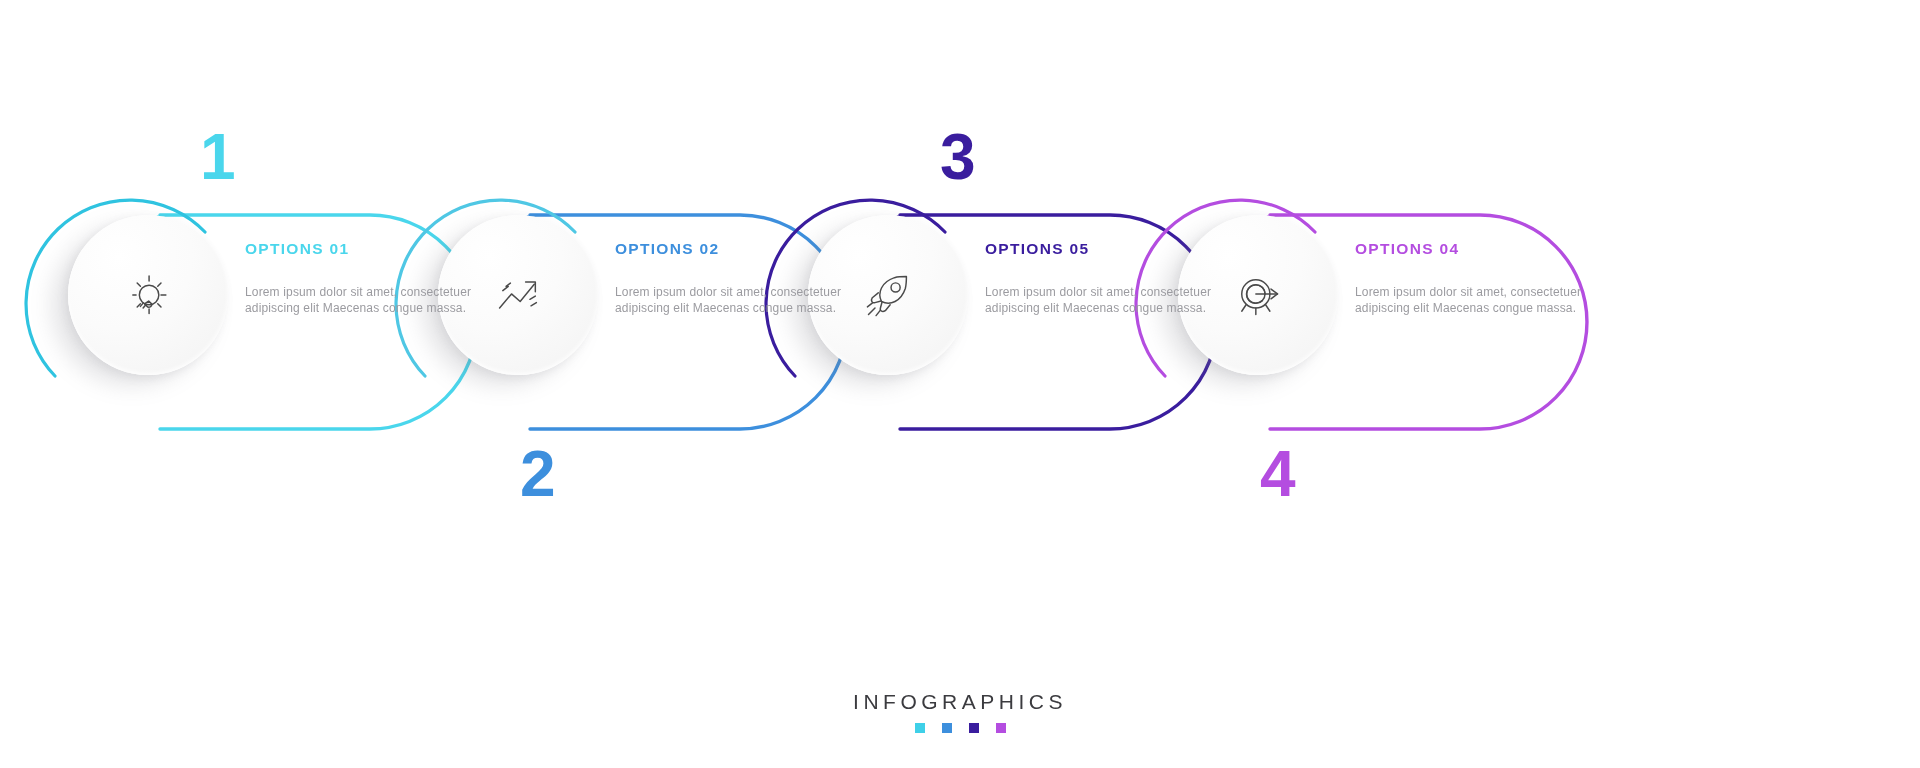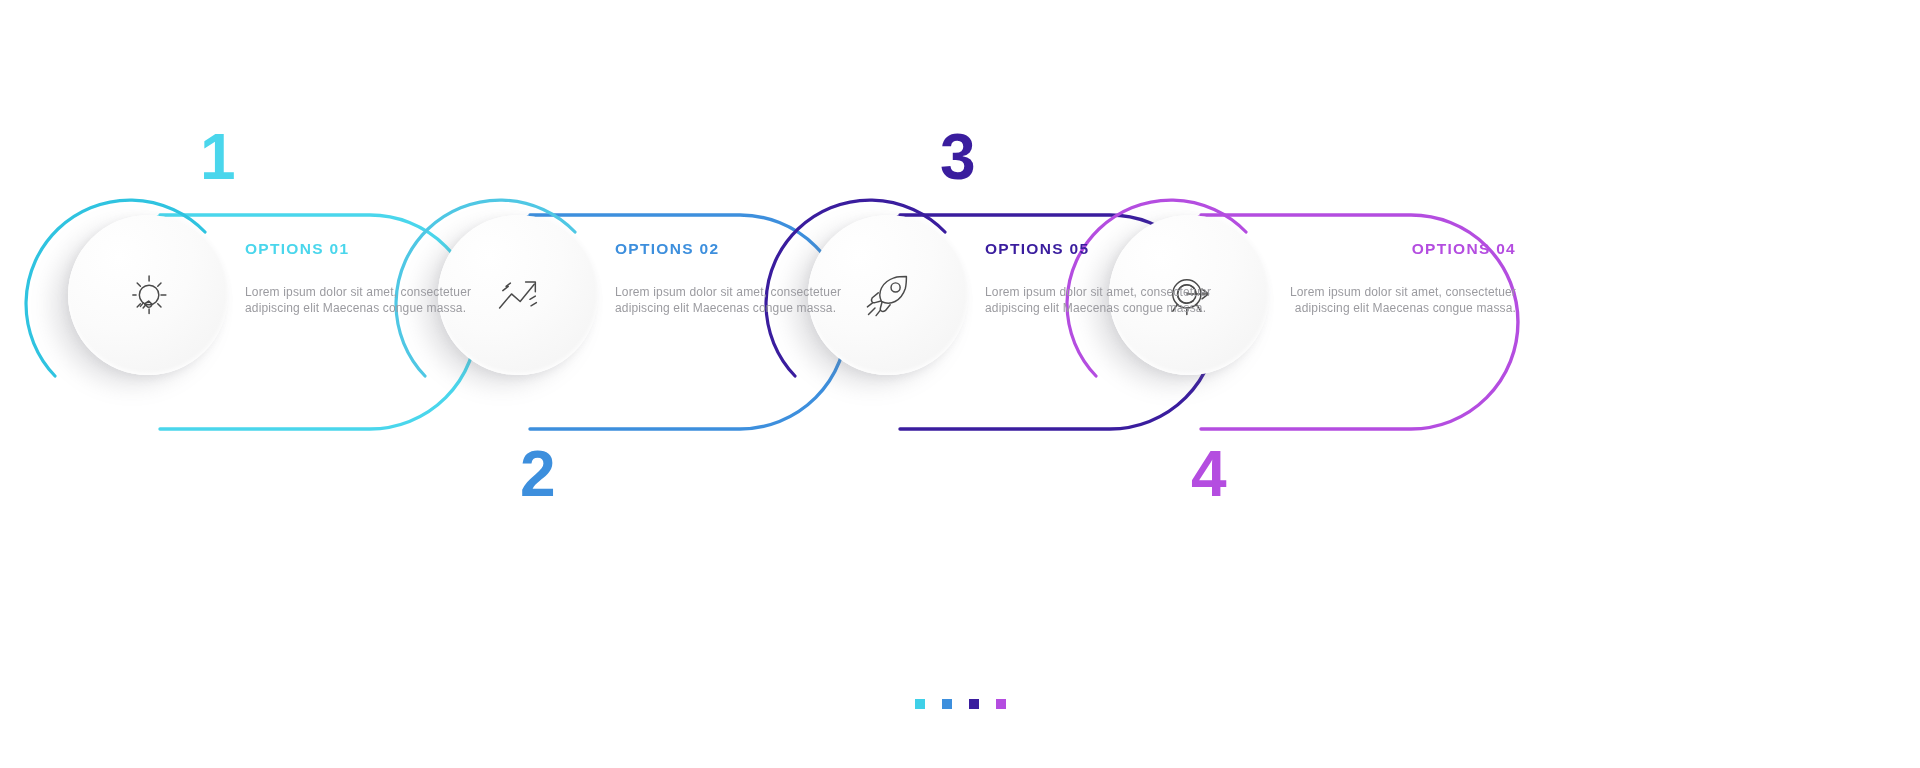--- a/index.html
+++ b/index.html
@@ -205,21 +205,21 @@
       <path d="M18.5 30.5 L17 36 C16.2 39 19 40 21.5 38.5 L26 33" stroke-linecap="round" stroke-linejoin="round"></path>
       <path d="M6 42 L12 36 M5 35 L10 31 M13 43 L17 38" stroke-linecap="round" stroke-linejoin="round"></path>
     </svg>
         </div>
         <div class="card-text">
           <div class="opt-title" style="color:#3a1d9e">OPTIONS 05</div>
           <div class="opt-desc">Lorem ipsum dolor sit amet, consectetuer adipiscing elit Maecenas congue massa.</div>
         </div>
         <div class="card-number num-top" style="color:#3a1d9e">3</div>
       </div>
-      <div class="card" style="left: 1081px; text-align: right;">
+      <div class="card" style="left: 1150px;">
   <svg class="card-svg" viewBox="0 0 470 330">
     <path d="M 120 45 L 330 45 A 107 107 0 0 1 330 259 L 120 259" fill="none" stroke="#b44de0" stroke-width="3.4" stroke-linecap="round"></path>
     <path d="M 118 47 L 118 47" fill="none" stroke="#b44de0" stroke-width="3.4" stroke-linecap="round"></path>
     <path d="M 15 206 A 100 100 0 1 1 165 62" fill="none" stroke="#b44de0" stroke-width="3.2" stroke-linecap="round"></path>
   </svg>
         <div class="icon-disc">
           <svg viewBox="0 0 48 48">
       <circle cx="22" cy="23" r="13"></circle>
       <circle cx="22" cy="23" r="8.5"></circle>
       <path d="M30.5 23 A8.5 8.5 0 1 0 28 29.2" stroke-linecap="round" stroke-linejoin="round"></path>
@@ -230,20 +230,21 @@
         </div>
         <div class="card-text">
           <div class="opt-title" style="color:#b44de0">OPTIONS 04</div>
           <div class="opt-desc">Lorem ipsum dolor sit amet, consectetuer adipiscing elit Maecenas congue massa.</div>
         </div>
         <div class="card-number num-bottom" style="color:#b44de0">4</div>
       </div>
     </div>
 
   <div class="footer">
+    <div class="footer-title">INFOGRAPHICS</div>
     <div class="footer-dots" id="footer-dots">
         <span style="background: rgb(63, 208, 232);"></span>
         <span style="background: rgb(61, 143, 221);"></span>
         <span style="background: rgb(58, 29, 158);"></span>
         <span style="background: rgb(180, 77, 224);"></span>
       </div>
   </div>
 
 </div>
 

